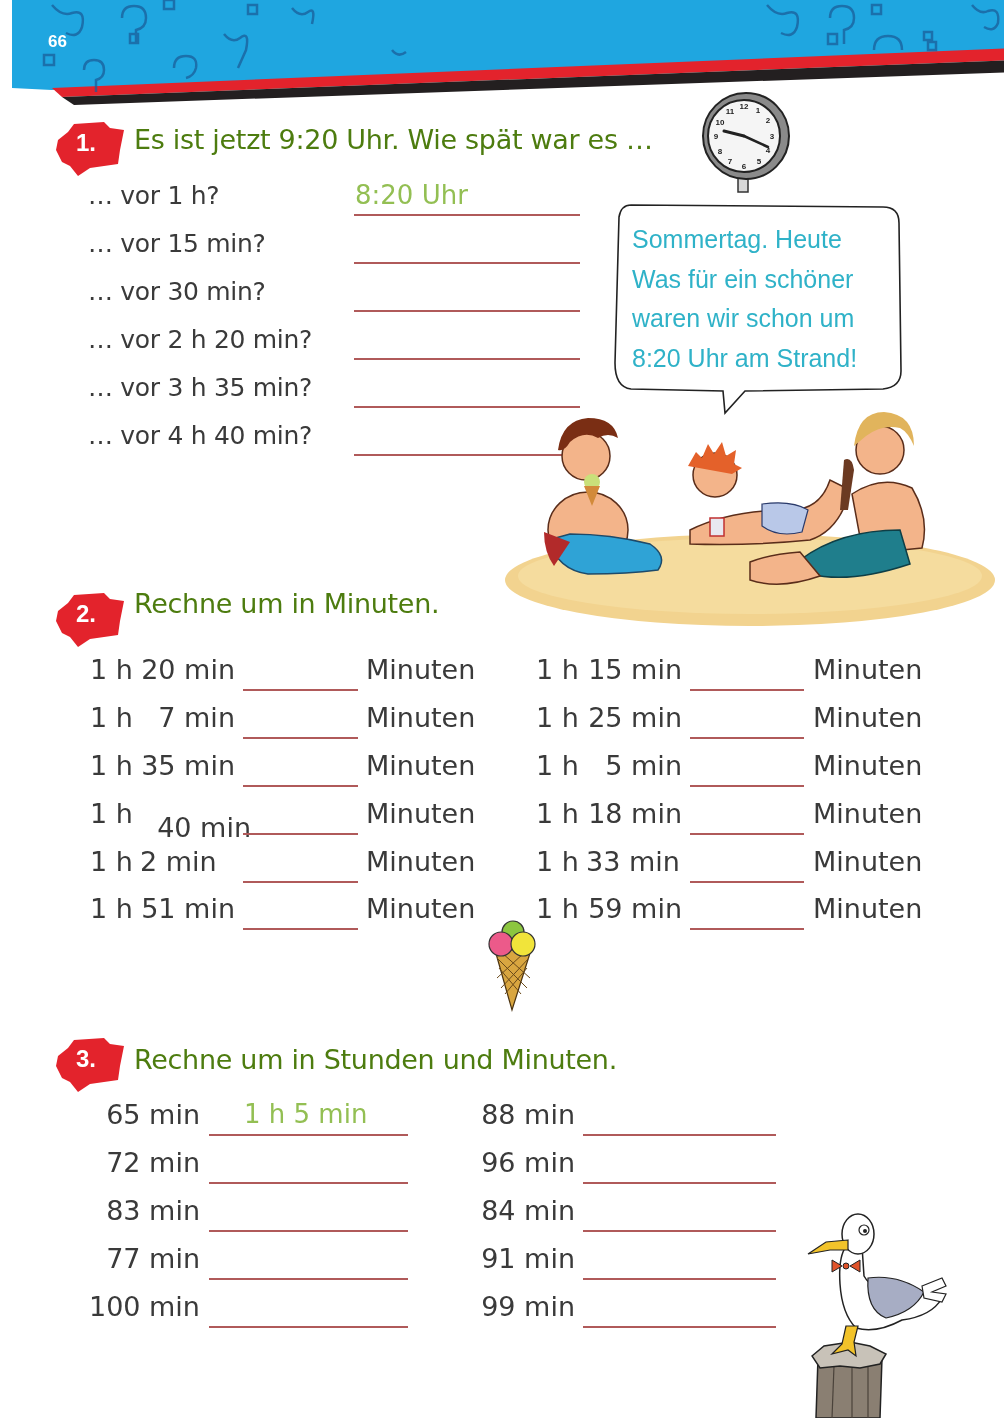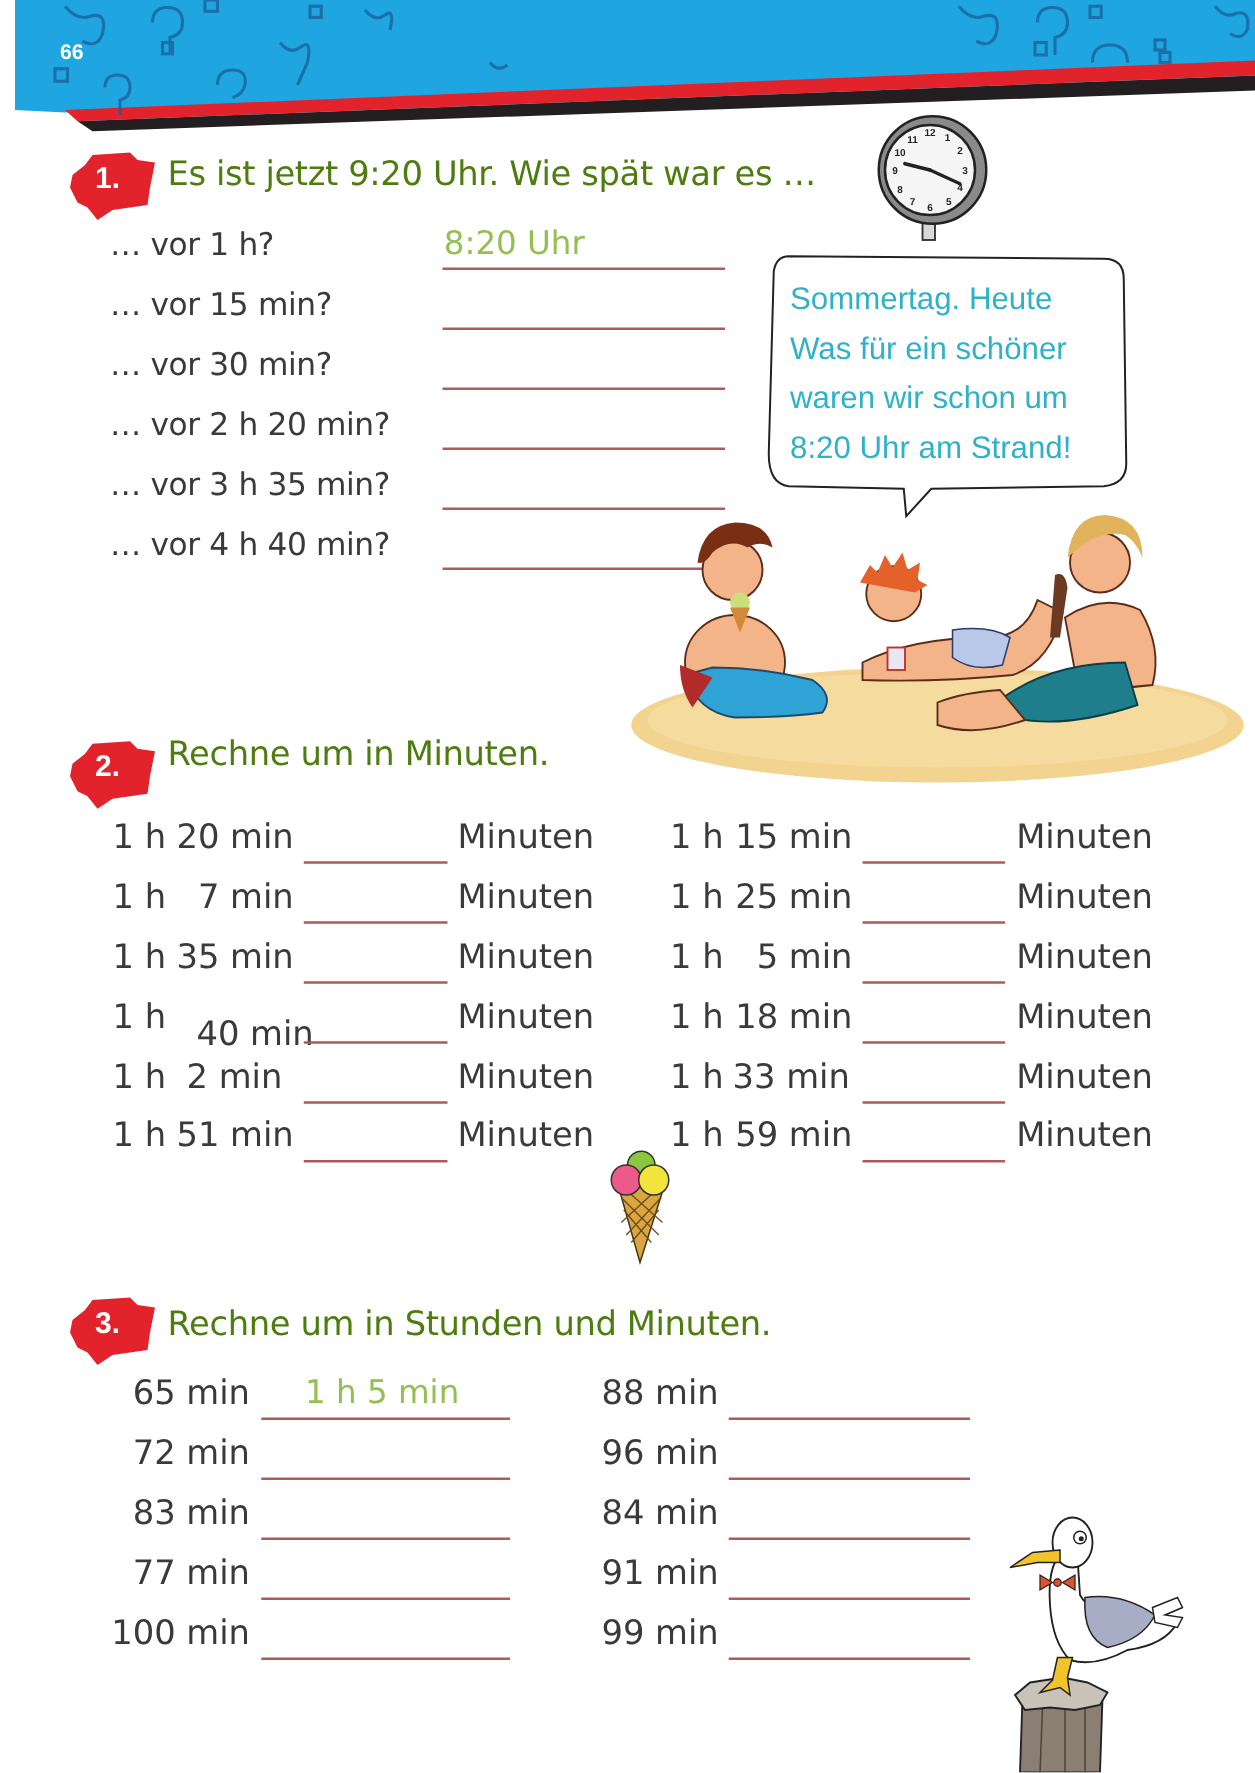--- a/index.html
+++ b/index.html
@@ -174,21 +174,21 @@
   <div class="conv-left" style="left:140px;top:750px;width:95px;text-align:right;">35 min</div>
   <div class="line" style="left:243px;top:785px;width:115px;"></div>
   <div class="unit" style="left:366px;top:750px;">Minuten</div>
 
   <div class="conv-left" style="left:90px;top:798px;">1 h</div>
   <div class="conv-left" style="left:140px;top:812px;width:95px;text-align:right;margin-left:16px;">40 min</div>
   <div class="line" style="left:243px;top:833px;width:115px;"></div>
   <div class="unit" style="left:366px;top:798px;">Minuten</div>
 
   <div class="conv-left" style="left:90px;top:846px;">1 h</div>
-  <div class="conv-left" style="left:140px;top:846px;width:95px;text-align:center;">2 min</div>
+  <div class="conv-left" style="left:140px;top:846px;width:95px;text-align:left;">2 min</div>
   <div class="line" style="left:243px;top:881px;width:115px;"></div>
   <div class="unit" style="left:366px;top:846px;">Minuten</div>
 
   <div class="conv-left" style="left:90px;top:893px;">1 h</div>
   <div class="conv-left" style="left:140px;top:893px;width:95px;text-align:right;">51 min</div>
   <div class="line" style="left:243px;top:928px;width:115px;"></div>
   <div class="unit" style="left:366px;top:893px;">Minuten</div>
 </div>
 
 <div>

